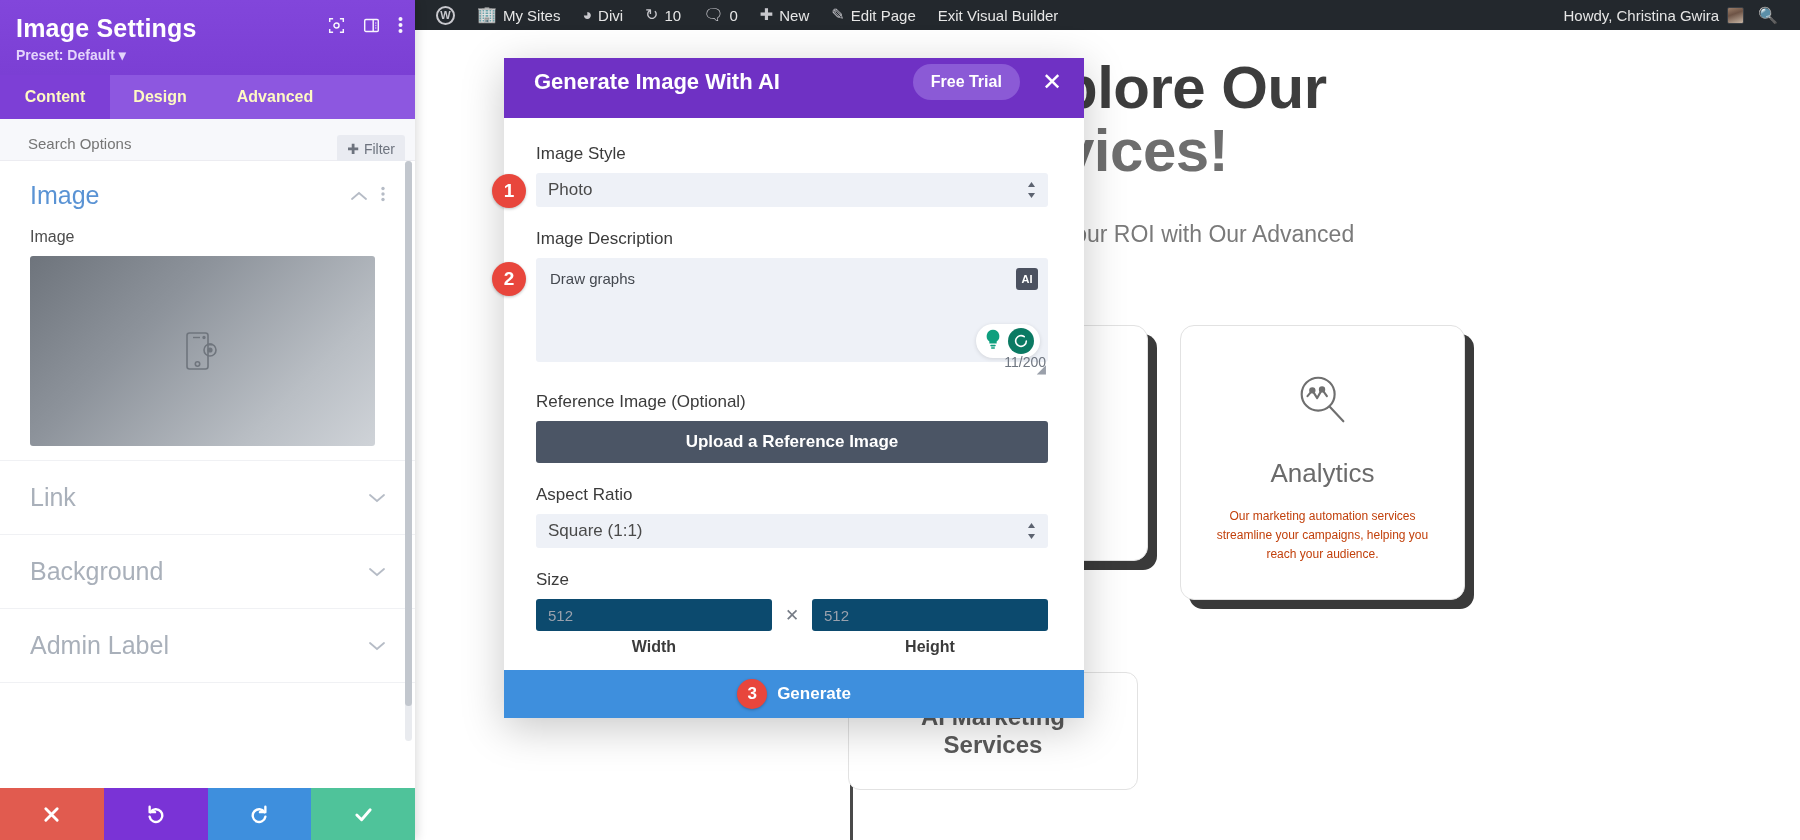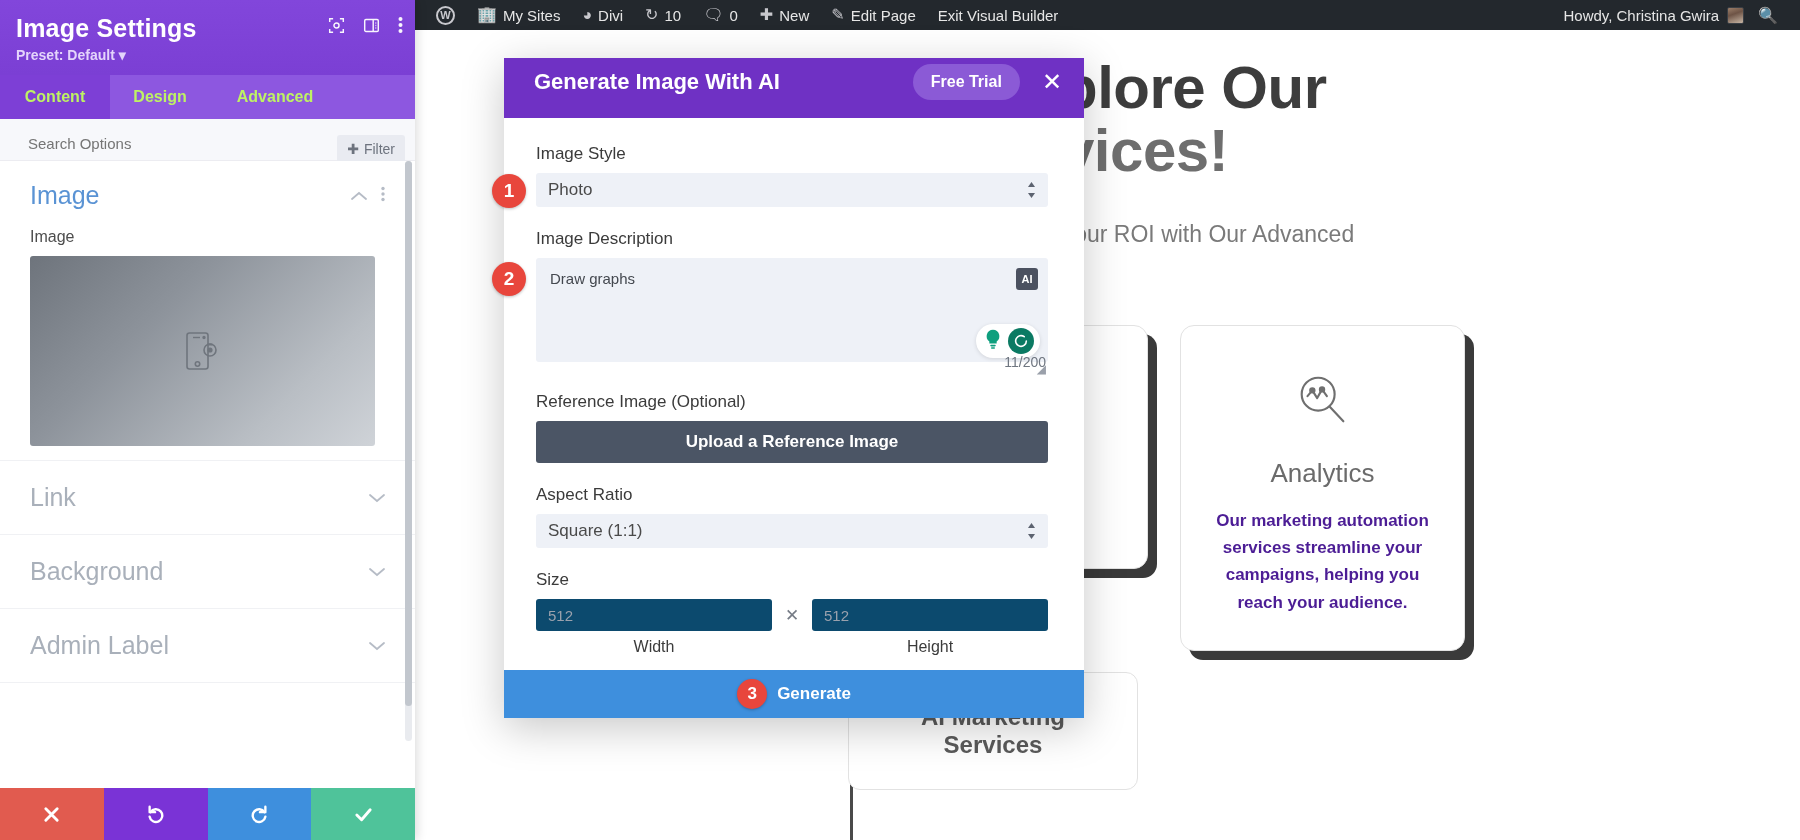--- a/index.html
+++ b/index.html
@@ -73,21 +73,21 @@
 
   
   .card {
     position: absolute; background: #ffffff;
     border: 1px solid #e2e2e2; border-radius: 14px;
     box-shadow: 9px 9px 0 0 #3a3a3a;
     text-align: center; padding: 34px 26px;
   }
   .card .card-icon { margin: 10px auto 26px; width: 62px; height: 62px; }
   .card h3 { font-size: 26px; font-weight: 400; color: #6b6b6b; margin-bottom: 18px; }
-  .card p { font-size: 17px; line-height: 1.6; color: #4c1d95; font-weight: bold; }
+  .card p { font-size: 12px; line-height: 1.6; color: #c2410c; }
 
   .card-analytics { left: 765px; top: 325px; width: 285px; }
   .card-hidden-1 { left: 448px; top: 325px; width: 285px; }
 
   .card-bottom {
     position: absolute; left: 433px; top: 672px; width: 290px;
     background: #fff; border: 1px solid #e2e2e2; border-radius: 12px;
     padding: 30px 20px; text-align: center;
   }
   .card-bottom h3 { font-size: 24px; font-weight: 700; color: #5a5a5a; }
@@ -104,21 +104,21 @@
   }
   .panel-head h2 { color: #fff; font-size: 25px; font-weight: 700; letter-spacing: .2px; }
   .panel-preset { color: #e4d4fb; font-size: 14px; font-weight: 700; margin-top: 4px; }
   .panel-head-icons {
     position: absolute; right: 12px; top: 16px; display: flex; gap: 18px; align-items: center;
   }
   .ph-icon { color: #ffffff; opacity: .95; display:flex; align-items:center; }
 
   .tabs { display: flex; background: #8d57e0; }
   .tab {
-    padding: 13px 0; text-align: center; color: #bef264;
+    padding: 13px 0; text-align: center; color: #fef9c3;
     font-size: 16px; font-weight: 700; flex: 0 0 auto;
   }
   .tab.t-content { width: 110px; background: #7d3fd6; }
   .tab.t-design  { width: 100px; }
   .tab.t-advanced{ width: 130px; }
 
   .searchbar {
     display: flex; align-items: flex-start; justify-content: space-between;
     background: #f7f8fb; border-bottom: 1px solid #ececf1;
     padding: 16px 10px 8px 28px; height: 42px;
@@ -229,21 +229,21 @@
     font-size: 17px; font-weight: 700; border-radius: 3px;
   }
 
   .size-row { display: flex; align-items: center; gap: 0px; }
   .size-input {
     flex: 1; height: 32px; background: #0c4a6e; border-radius: 3px;
     display: flex; align-items: center; padding: 0 12px;
     font-size: 15px; color: #9aa1ad;
   }
   .size-x { width: 40px; text-align: center; color: #767c86; font-size: 17px; }
-  .size-caps { display: flex; margin-top: 7px; }
+  .size-caps { display: flex; margin-top: 7px; font-weight: bold; }
   .size-cap { flex: 1; text-align: center; font-size: 16px; color: #3b3b3b; }
   .size-cap.right { }
 
   .generate-btn {
     position: absolute; left: 0; bottom: 0; width: 580px; height: 48px;
     background: #3e8fdd; color: #fff; display: flex; align-items: center;
     justify-content: center; gap: 10px; font-size: 17px; font-weight: 700;
   }
 
   

